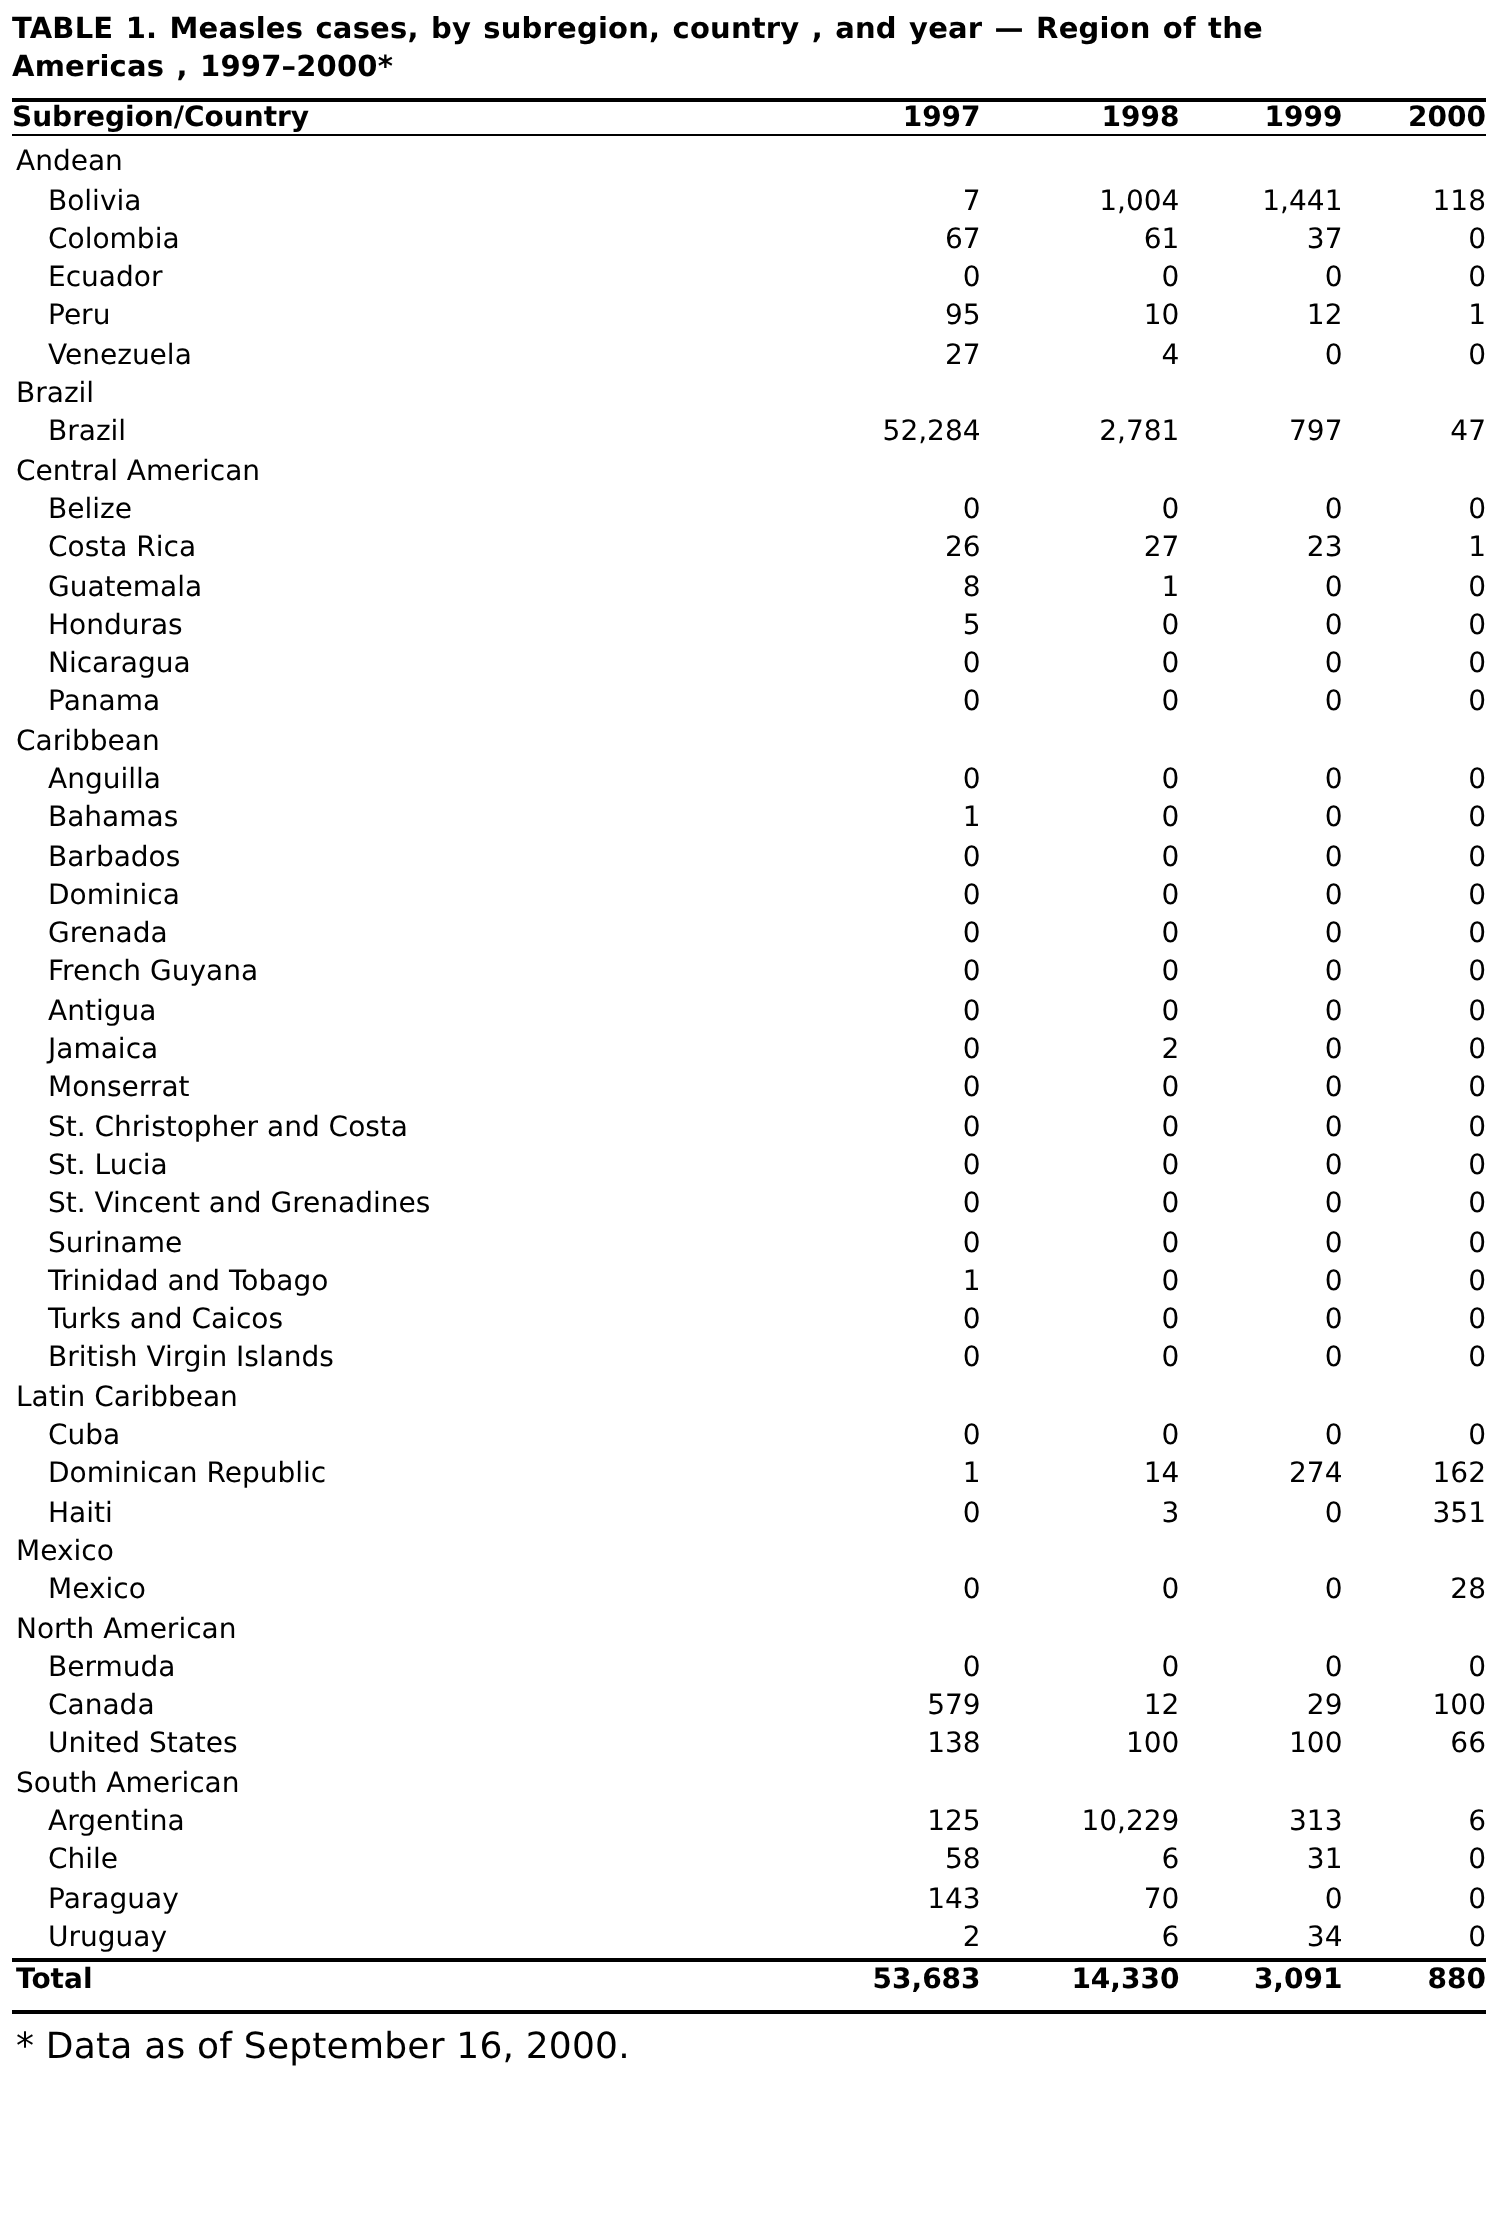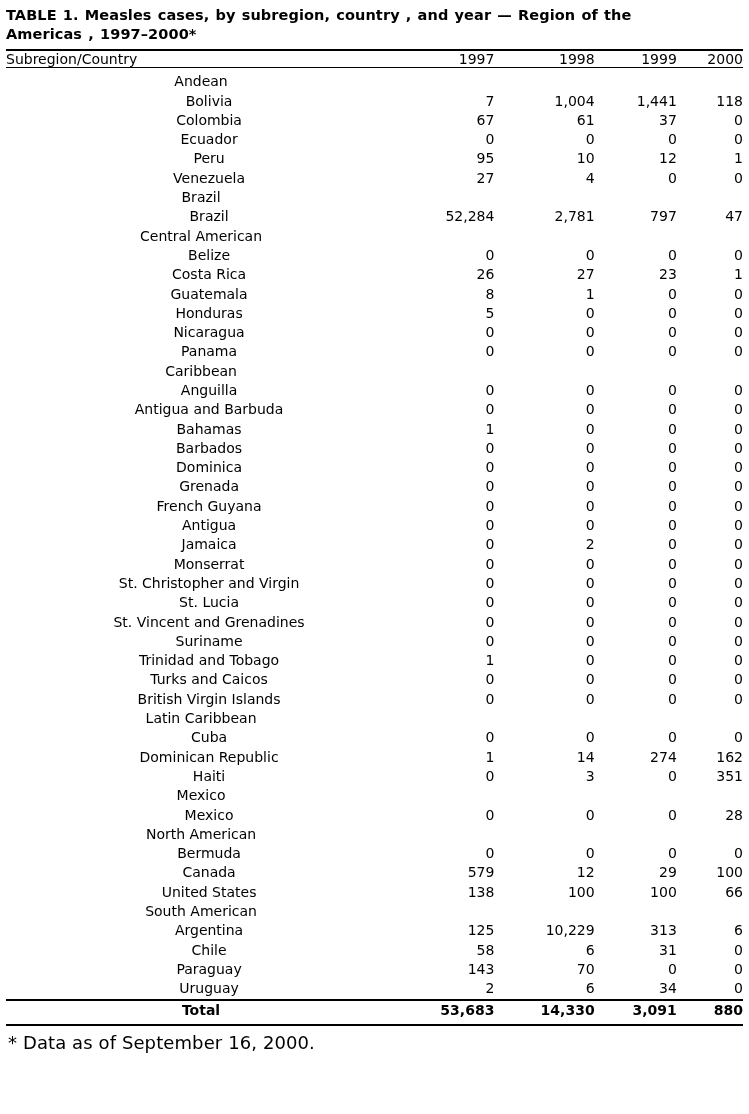--- a/index.html
+++ b/index.html
@@ -39,34 +39,34 @@
   .rule-top {
     border-top: 2.5px solid #000;
   }
   .rule-under-head {
     border-bottom: 1.5px solid #000;
   }
   .rule-bottom {
     border-bottom: 2.5px solid #000;
   }
   thead th {
-    font-weight: normal;
+    font-weight: bold;
     font-size: 14px;
     padding: 3px 0 3px 0;
   }
   th.col-country {
     text-align: left;
     padding-left: 2px;
   }
   th.col-year {
     text-align: right;
     padding-right: 18px;
   }
   td.country {
-    text-align: center;
+    text-align: left;
     padding-left: 2px;
     height: 19.3px;
     line-height: 19.3px;
     white-space: nowrap;
   }
   td.num {
     text-align: right;
     padding-right: 18px;
     height: 19.3px;
     line-height: 19.3px;
@@ -232,27 +232,20 @@
           <td class="num"></td>
         </tr>
         <tr class="item">
           <td class="country">Anguilla</td>
           <td class="num">0</td>
           <td class="num">0</td>
           <td class="num">0</td>
           <td class="num">0</td>
         </tr>
         <tr class="item">
-          <td class="country">Antigua and Barbuda</td>
-          <td class="num">0</td>
-          <td class="num">0</td>
-          <td class="num">0</td>
-          <td class="num">0</td>
-        </tr>
-        <tr class="item">
           <td class="country">Bahamas</td>
           <td class="num">1</td>
           <td class="num">0</td>
           <td class="num">0</td>
           <td class="num">0</td>
         </tr>
         <tr class="item">
           <td class="country">Barbados</td>
           <td class="num">0</td>
           <td class="num">0</td>
@@ -295,21 +288,21 @@
           <td class="num">0</td>
         </tr>
         <tr class="item">
           <td class="country">Monserrat</td>
           <td class="num">0</td>
           <td class="num">0</td>
           <td class="num">0</td>
           <td class="num">0</td>
         </tr>
         <tr class="item">
-          <td class="country">St. Christopher and Virgin</td>
+          <td class="country">St. Christopher and Costa</td>
           <td class="num">0</td>
           <td class="num">0</td>
           <td class="num">0</td>
           <td class="num">0</td>
         </tr>
         <tr class="item">
           <td class="country">St. Lucia</td>
           <td class="num">0</td>
           <td class="num">0</td>
           <td class="num">0</td>

